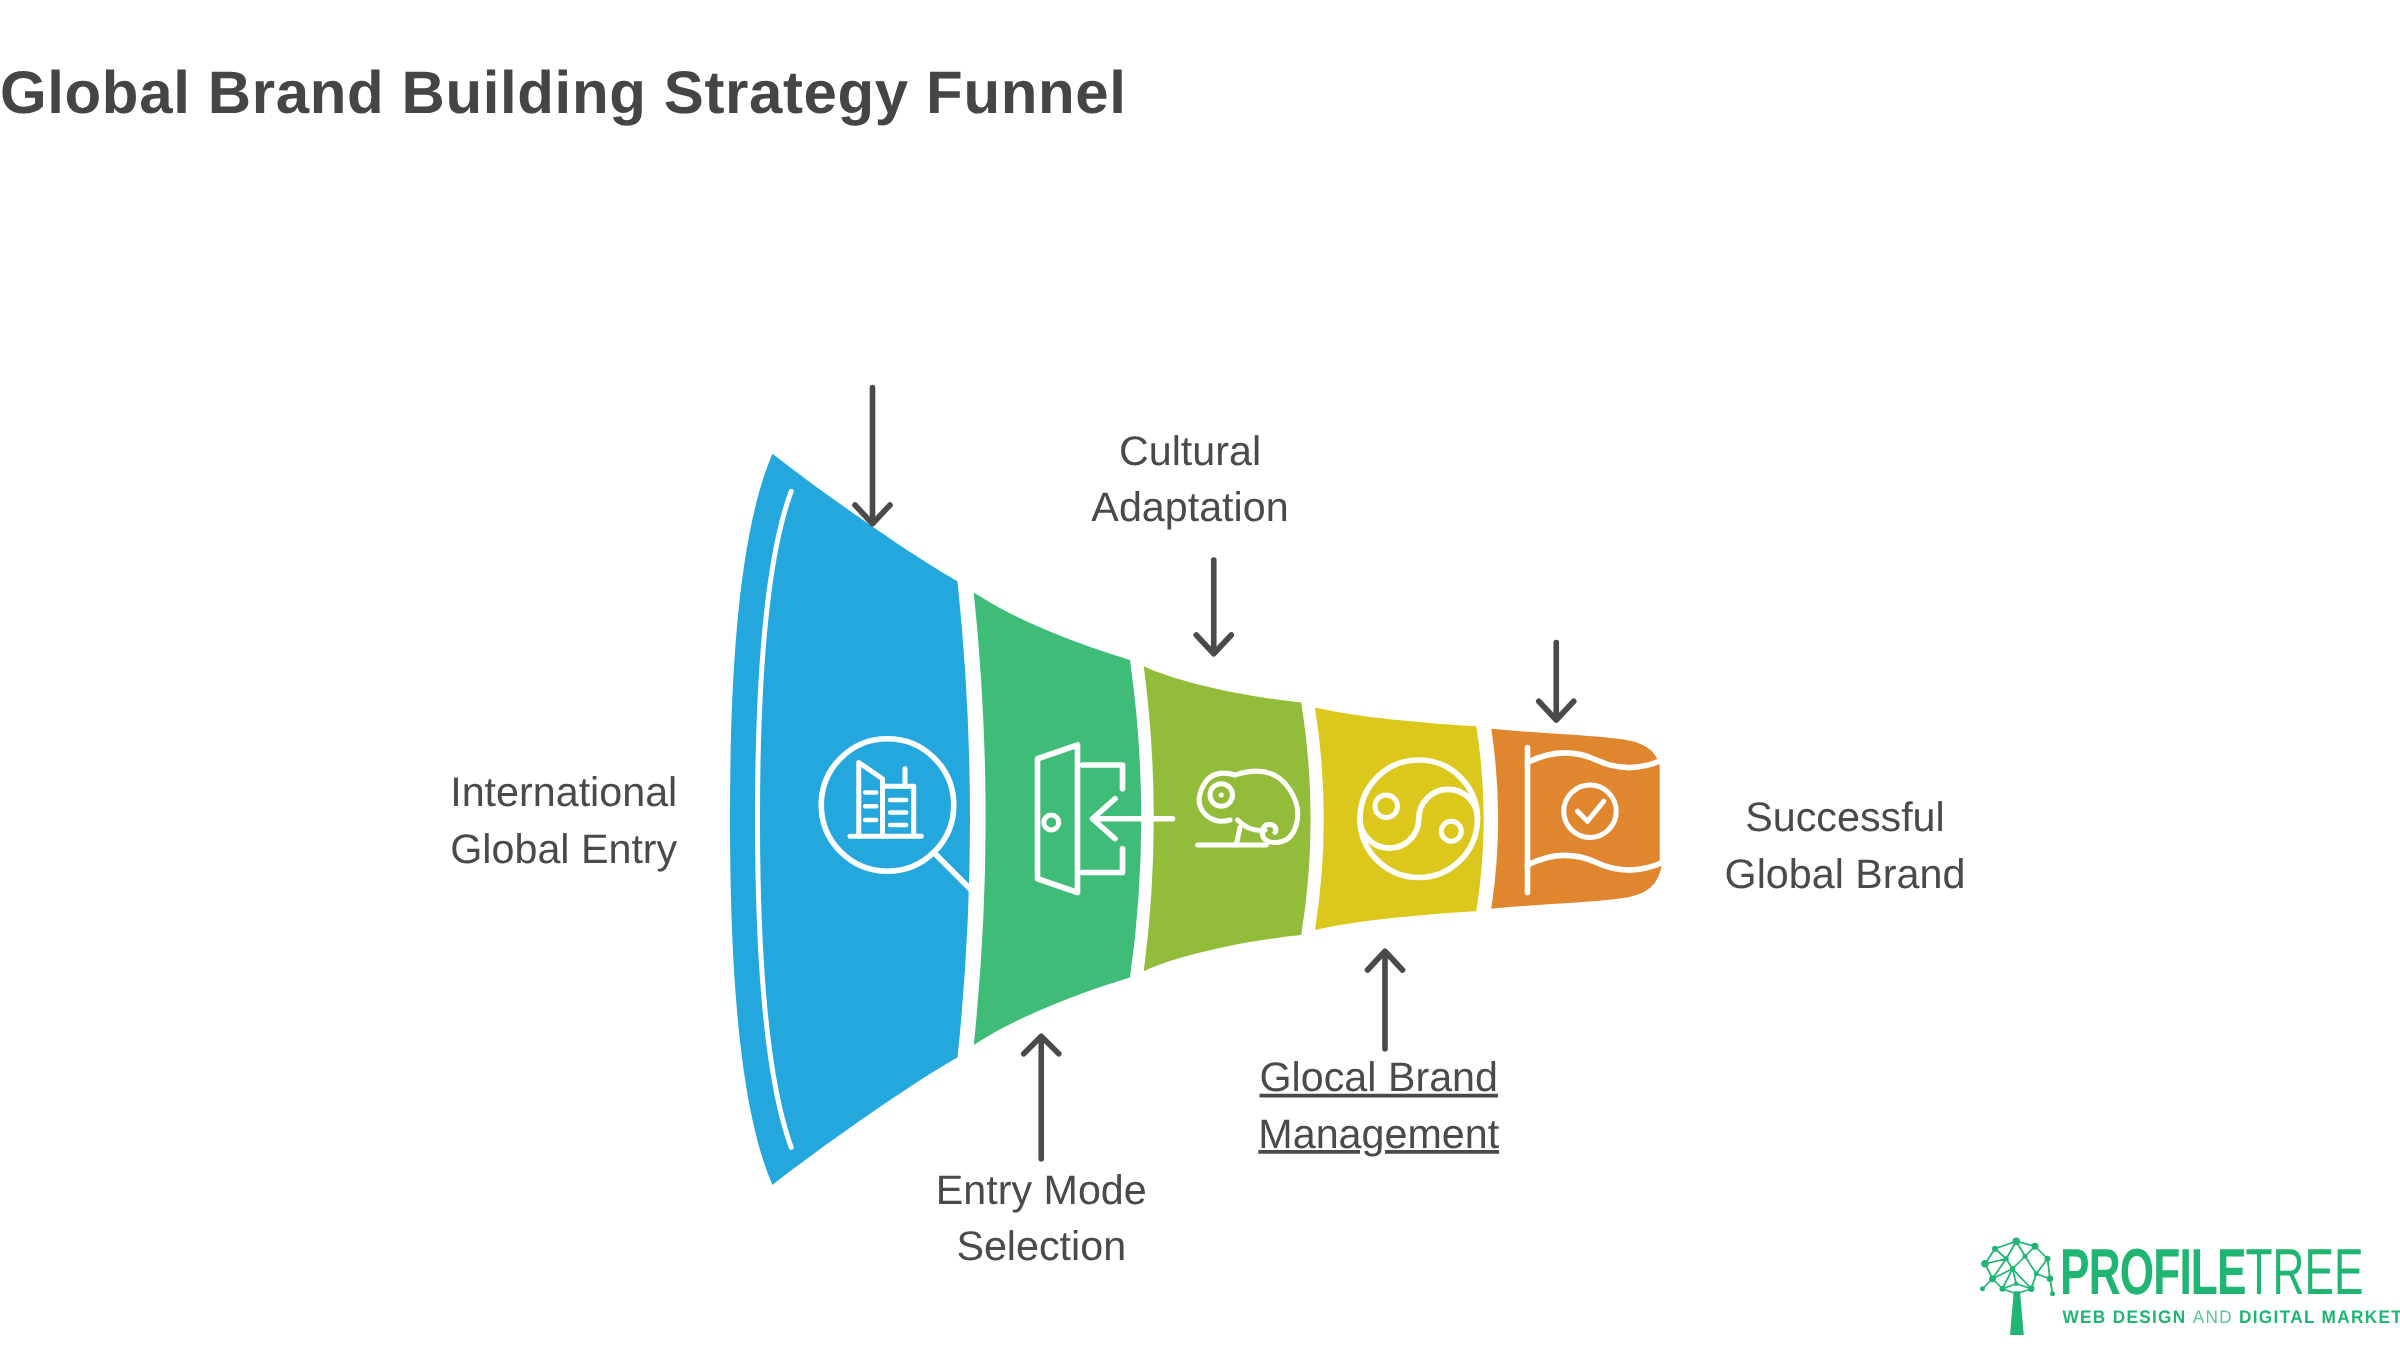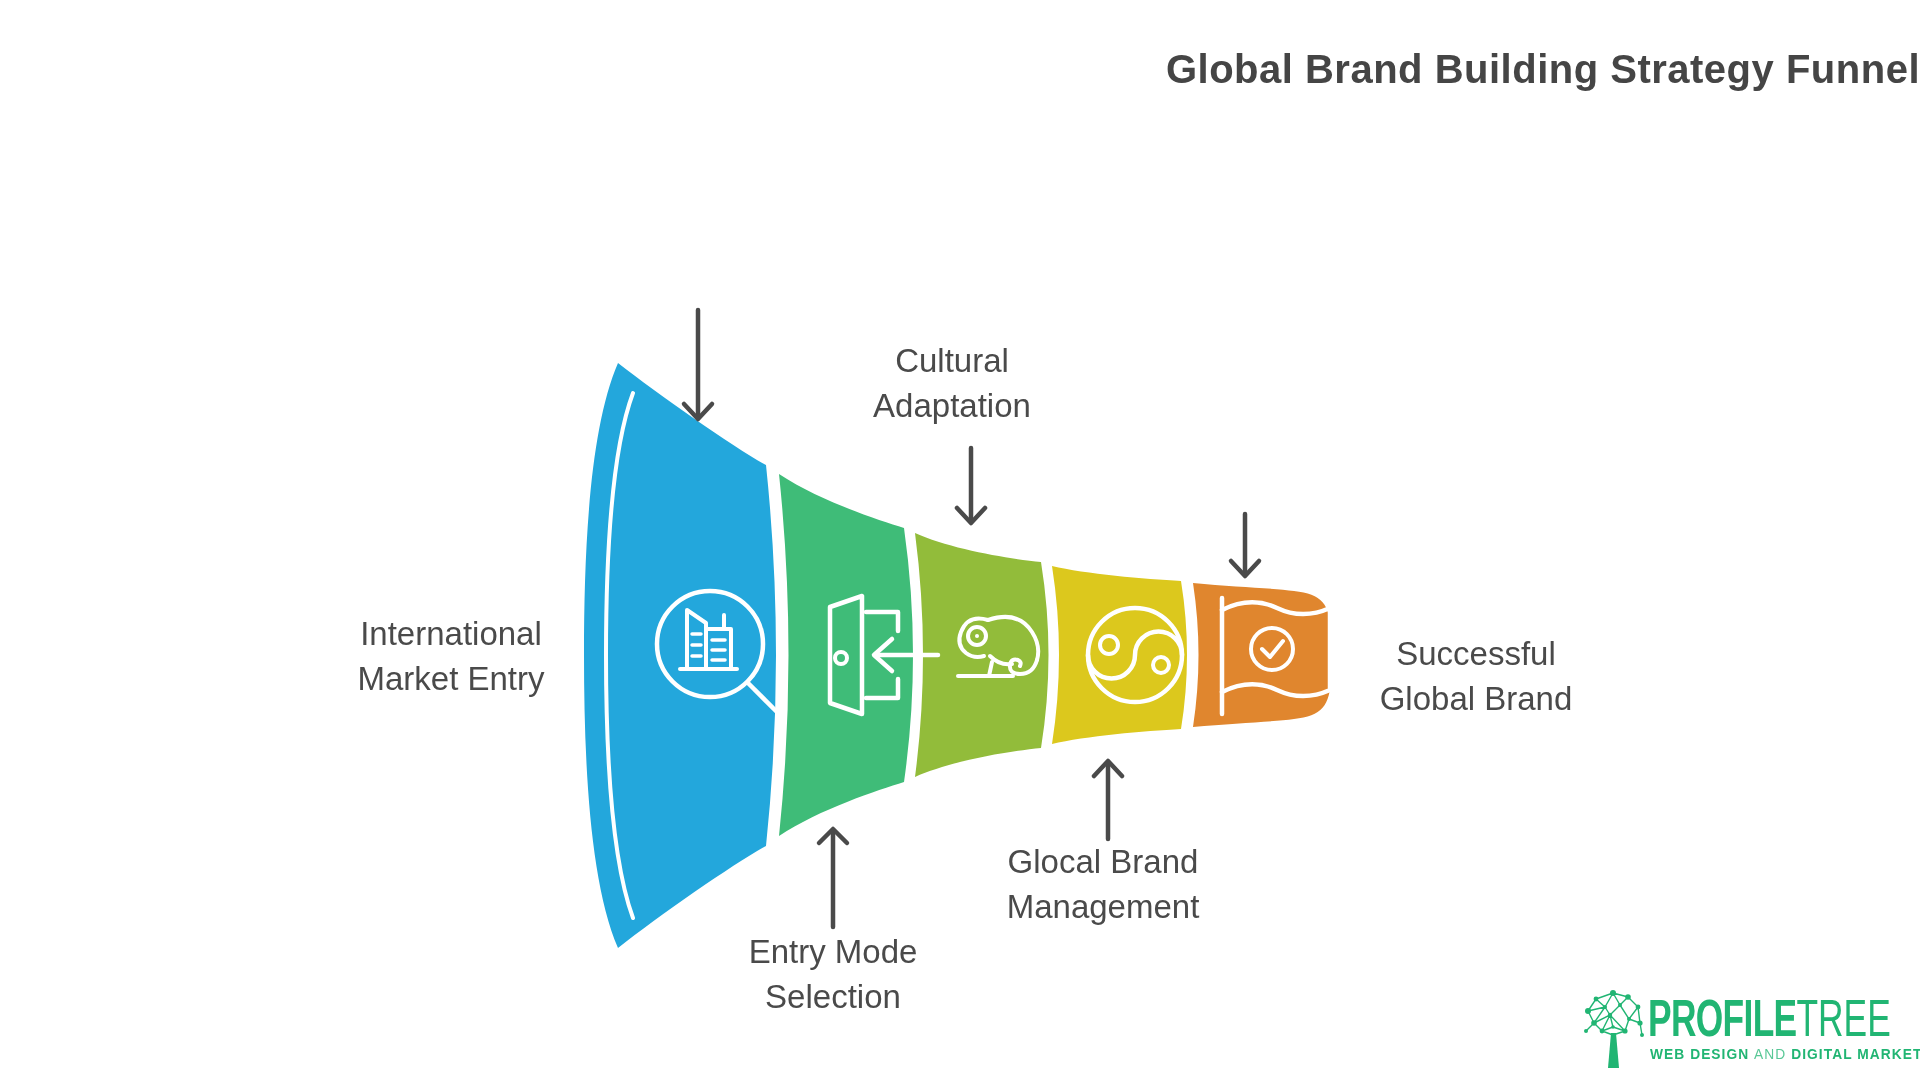--- a/index.html
+++ b/index.html
@@ -11,41 +11,41 @@
     background: #ffffff;
     font-family: "Liberation Sans", sans-serif;
     overflow: hidden;
     margin: 0 auto;
   }
   .title {
     position: absolute;
     top: 47px;
     left: 0;
     width: 100%;
-    text-align: right;
-    font-size: 40px;
+    text-align: left;
+    font-size: 48px;
     font-weight: 700;
     color: #454545;
     letter-spacing: 0.5px;
   }
   .funnel-svg { position: absolute; left: 0; top: 0; }
   .stage-label {
     position: absolute;
     width: 340px;
     font-size: 33px;
     line-height: 45px;
     color: #4a4a4a;
     text-align: center;
     white-space: pre-line;
   }
   .lbl-market       { left: 528px;  top: 200px; }
   .lbl-cultural     { left: 782px;  top: 338px; }
   .lbl-crossborder  { left: 1078px; top: 408px; }
   .lbl-entrymode    { left: 663px;  top: 929px; }
-  .lbl-glocal       { left: 933px;  top: 839px; }
+  .lbl-glocal       { left: 933px;  top: 839px; text-decoration: underline; }
   .lbl-input        { left: 281px;  top: 611px; }
   .lbl-output       { left: 1306px; top: 611px; text-align: center; margin-top: 20px; }
 
   .logo { position: absolute; left: 1582px; top: 984px; width: 334px; height: 90px; }
   .logo-tree { position: absolute; left: 0; top: 2px; }
   .logo-name {
     position: absolute; left: 66px; top: 8px;
     font-size: 52px; font-weight: 700; line-height: 1;
     letter-spacing: -1px; white-space: nowrap;
     transform: scaleX(0.68); transform-origin: left center;
@@ -160,21 +160,21 @@
     </g>
   </svg>
 
   <div class="stage-label lbl-entrymode">Entry Mode
 Selection</div>
   <div class="stage-label lbl-cultural">Cultural
 Adaptation</div>
   <div class="stage-label lbl-glocal">Glocal Brand
 Management</div>
   <div class="stage-label lbl-input">International
-Market Entry</div>
+Global Entry</div>
   <div class="stage-label lbl-output">Successful
 Global Brand</div>
 
   <div class="logo">
     <svg class="logo-tree" width="64" height="82" viewBox="0 0 64 82">
       <g stroke="#21B573" stroke-width="1.4" fill="none">
         <path d="M 31,7 L 14,13 M 31,7 L 46,11 M 14,13 L 6,25 M 46,11 L 56,21 M 14,13 L 23,21 M 46,11 L 38,19 M 31,7 L 23,21 M 31,7 L 38,19 M 6,25 L 12,37 M 56,21 L 58,37 M 23,21 L 28,29 M 38,19 L 28,29 M 23,21 L 12,37 M 38,19 L 47,33 M 6,25 L 23,21 M 56,21 L 47,33 M 12,37 L 20,45 M 47,33 L 43,45 M 28,29 L 20,45 M 28,29 L 43,45 M 28,29 L 31,41 M 12,37 L 4,45 M 58,37 L 60,49 M 20,45 L 31,41 M 43,45 L 31,41 M 47,33 L 58,37 M 12,37 L 28,29 M 20,45 L 31,49 M 43,45 L 31,49"></path>
       </g>
       <g fill="#21B573" stroke="none">
         <circle cx="31" cy="7" r="3"></circle>

